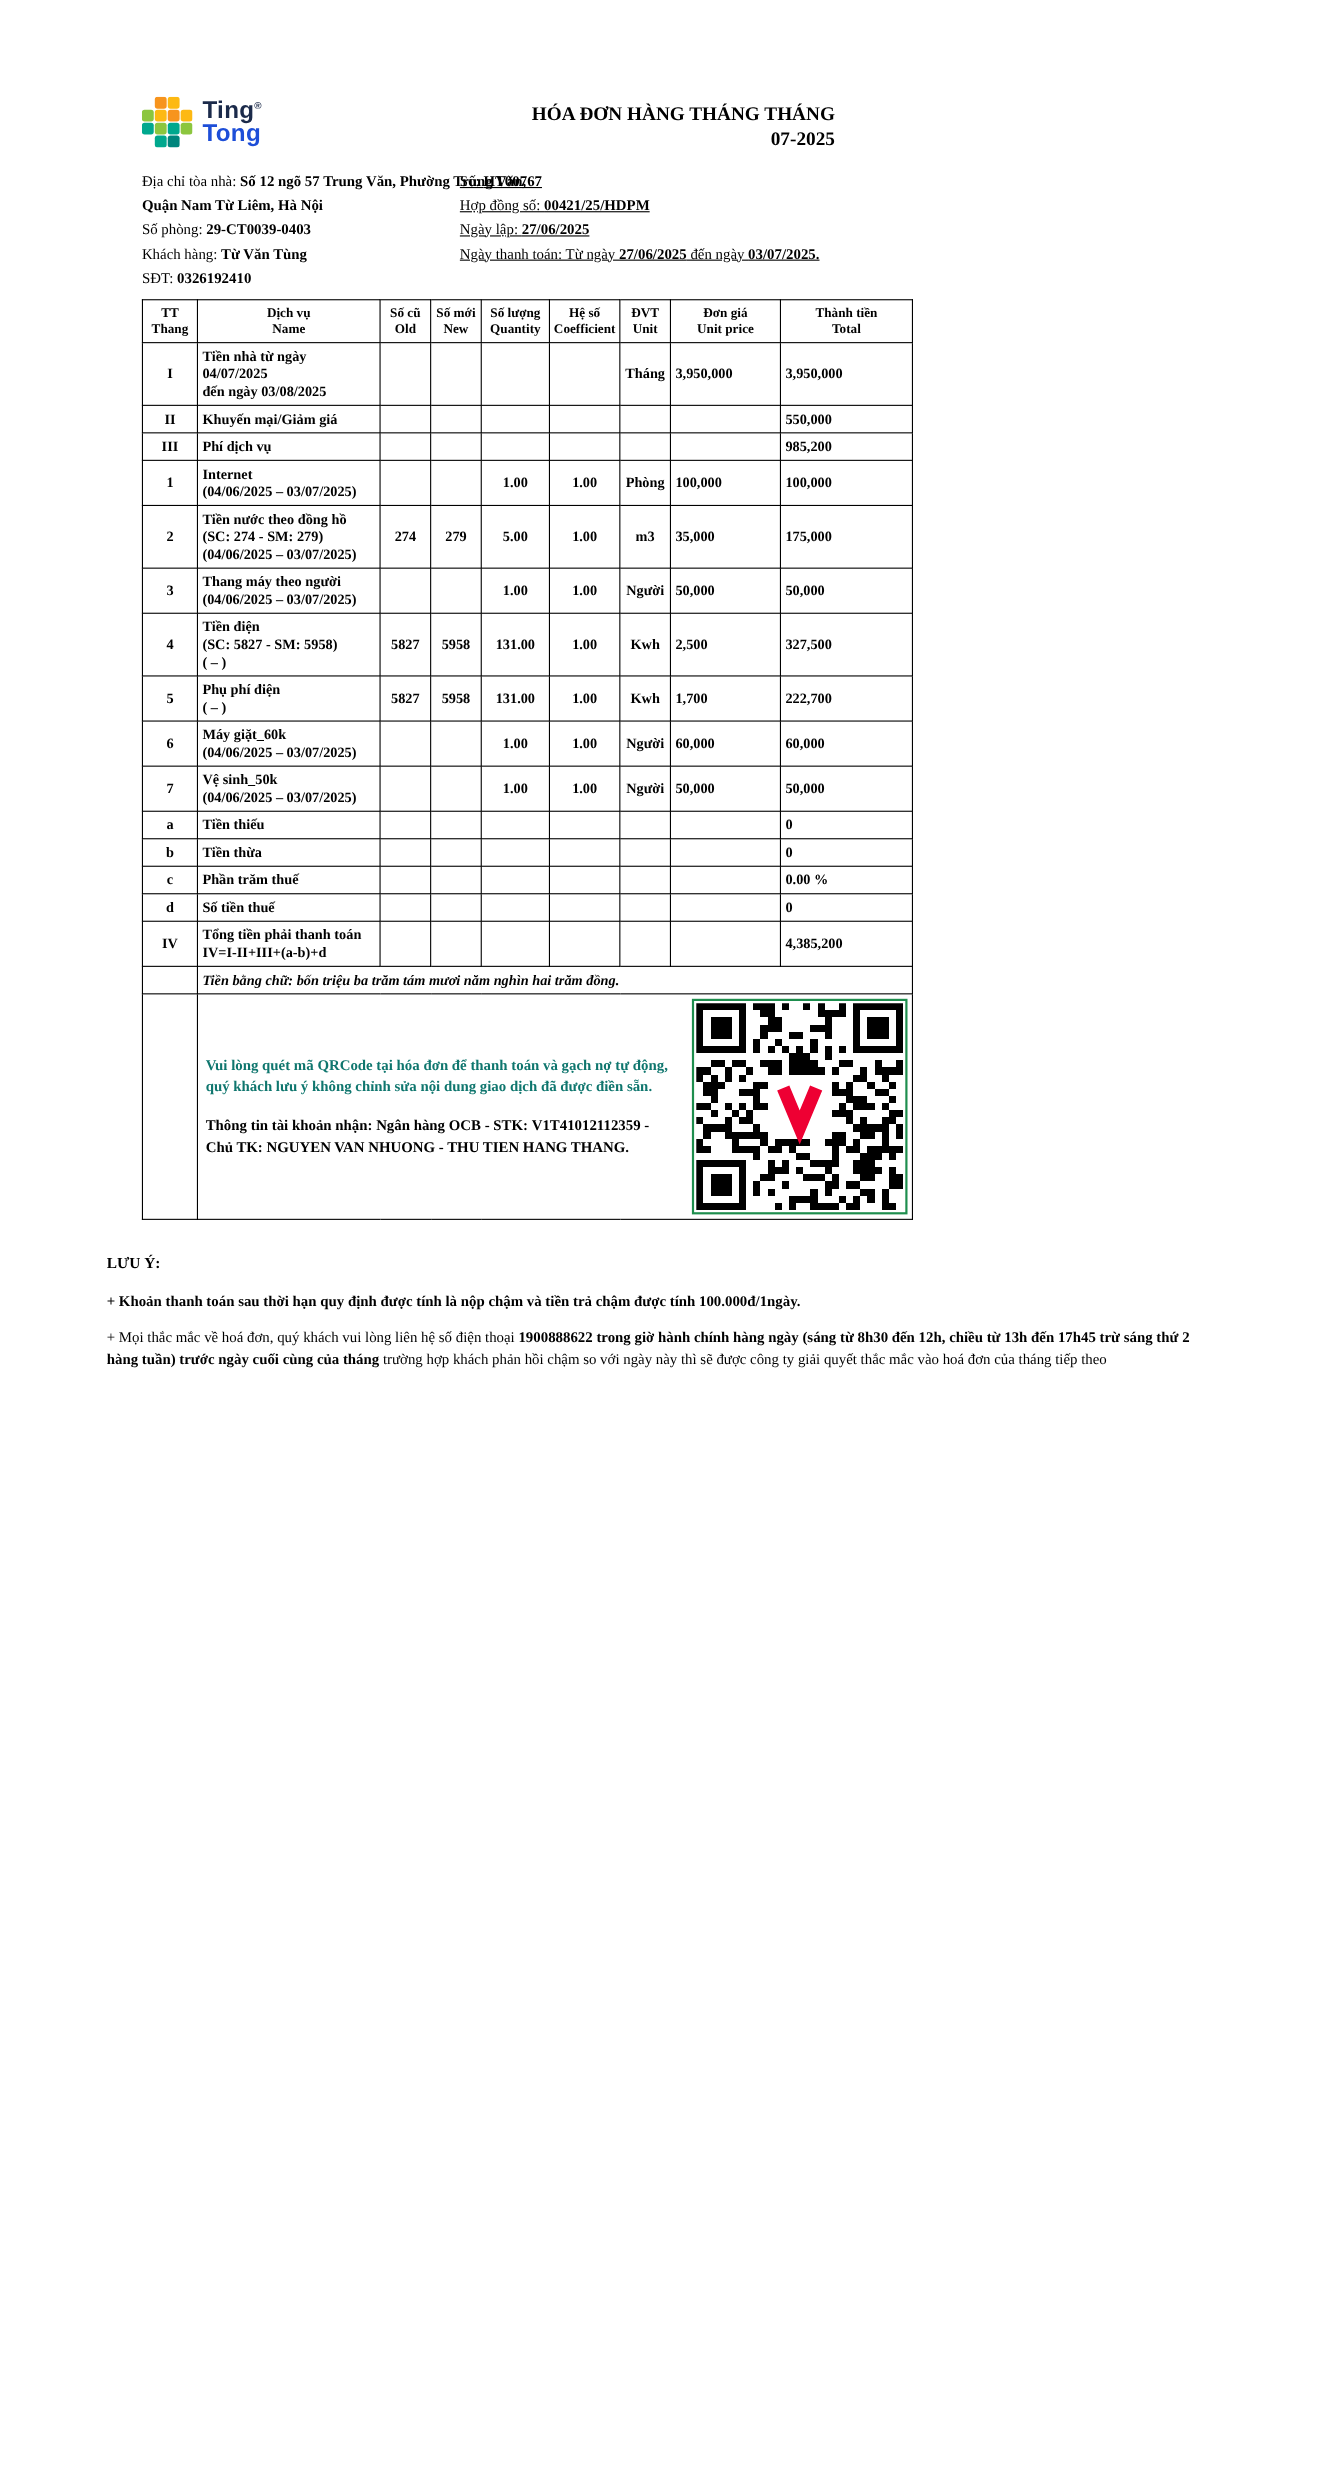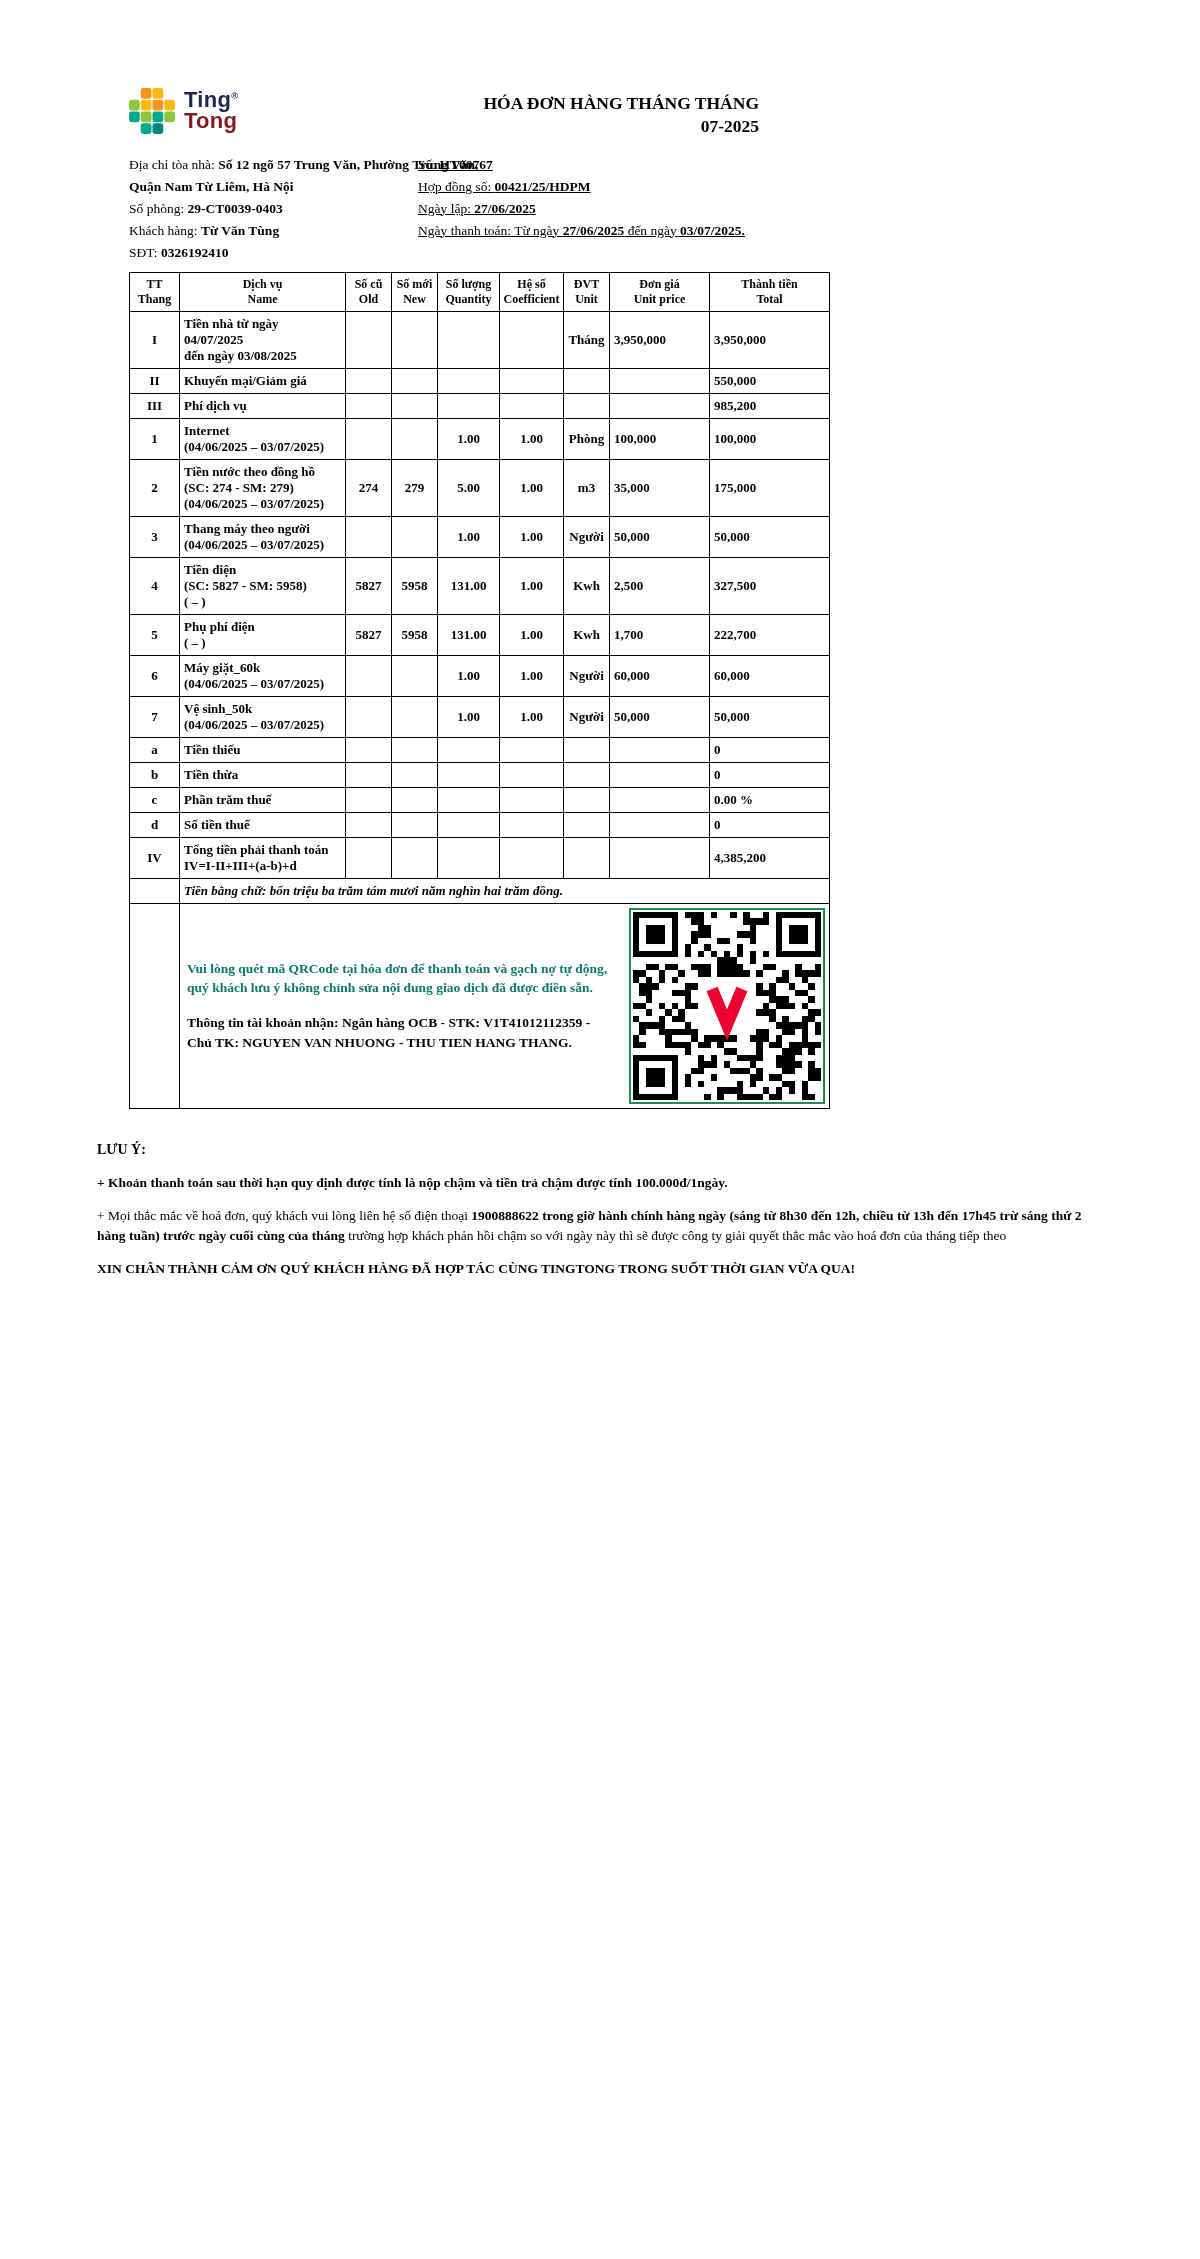--- a/index.html
+++ b/index.html
@@ -70,21 +70,21 @@
             <rect x="36" y="12" width="11" height="11" rx="2.5" fill="#FDB913"></rect>
             <rect x="0" y="24" width="11" height="11" rx="2.5" fill="#00A88E"></rect>
             <rect x="12" y="24" width="11" height="11" rx="2.5" fill="#8CC63E"></rect>
             <rect x="24" y="24" width="11" height="11" rx="2.5" fill="#00A88E"></rect>
             <rect x="36" y="24" width="11" height="11" rx="2.5" fill="#8CC63E"></rect>
             <rect x="12" y="36" width="11" height="11" rx="2.5" fill="#00A88E"></rect>
             <rect x="24" y="36" width="11" height="11" rx="2.5" fill="#00857C"></rect>
           </svg>
         <div class="logo-text">
           <div class="logo-line1" style="color: rgb(27, 42, 74);"><span>Ting</span><sup>®</sup></div>
-          <div class="logo-line2" style="color: #7f1d1d;">Tong</div>
+          <div class="logo-line2" style="color: #1d4ed8;">Tong</div>
         </div>
       </div>
       <h1 class="title">HÓA ĐƠN HÀNG THÁNG THÁNG 07-2025</h1>
     </div>
 
     <div class="info-row">
       <div class="info-left">
         <div><span>Địa chỉ tòa nhà: </span><b>Số 12 ngõ 57 Trung Văn, Phường Trung Văn,</b></div>
         <div><b>Quận Nam Từ Liêm, Hà Nội</b></div>
         <div><span>Số phòng: </span><b>29-CT0039-0403</b></div>
@@ -692,15 +692,14 @@
         </tr>
       </tbody>
     </table>
 
   </div>
 
   <div class="footer">
     <p class="note-title">LƯU Ý:</p>
     <p class="note1">+ Khoản thanh toán sau thời hạn quy định được tính là nộp chậm và tiền trả chậm được tính 100.000đ/1ngày.</p>
     <p class="note2"><span>+ Mọi thắc mắc về hoá đơn, quý khách vui lòng liên hệ số điện thoại </span><b>1900888622 trong giờ hành chính hàng ngày (sáng từ 8h30 đến 12h, chiều từ 13h đến 17h45 trừ sáng thứ 2 hàng tuần)</b><span> </span><b>trước ngày cuối cùng của tháng</b><span> trường hợp khách phản hồi chậm so với ngày này thì sẽ được công ty giải quyết thắc mắc vào hoá đơn của tháng tiếp theo</span></p>
-    <p class="thanks">XIN CHÂN THÀNH CẢM ƠN QUÝ KHÁCH HÀNG ĐÃ HỢP TÁC CÙNG TINGTONG TRONG SUỐT THỜI GIAN VỪA QUA!</p>
   </div>
 </div>
 
 </body></html>

